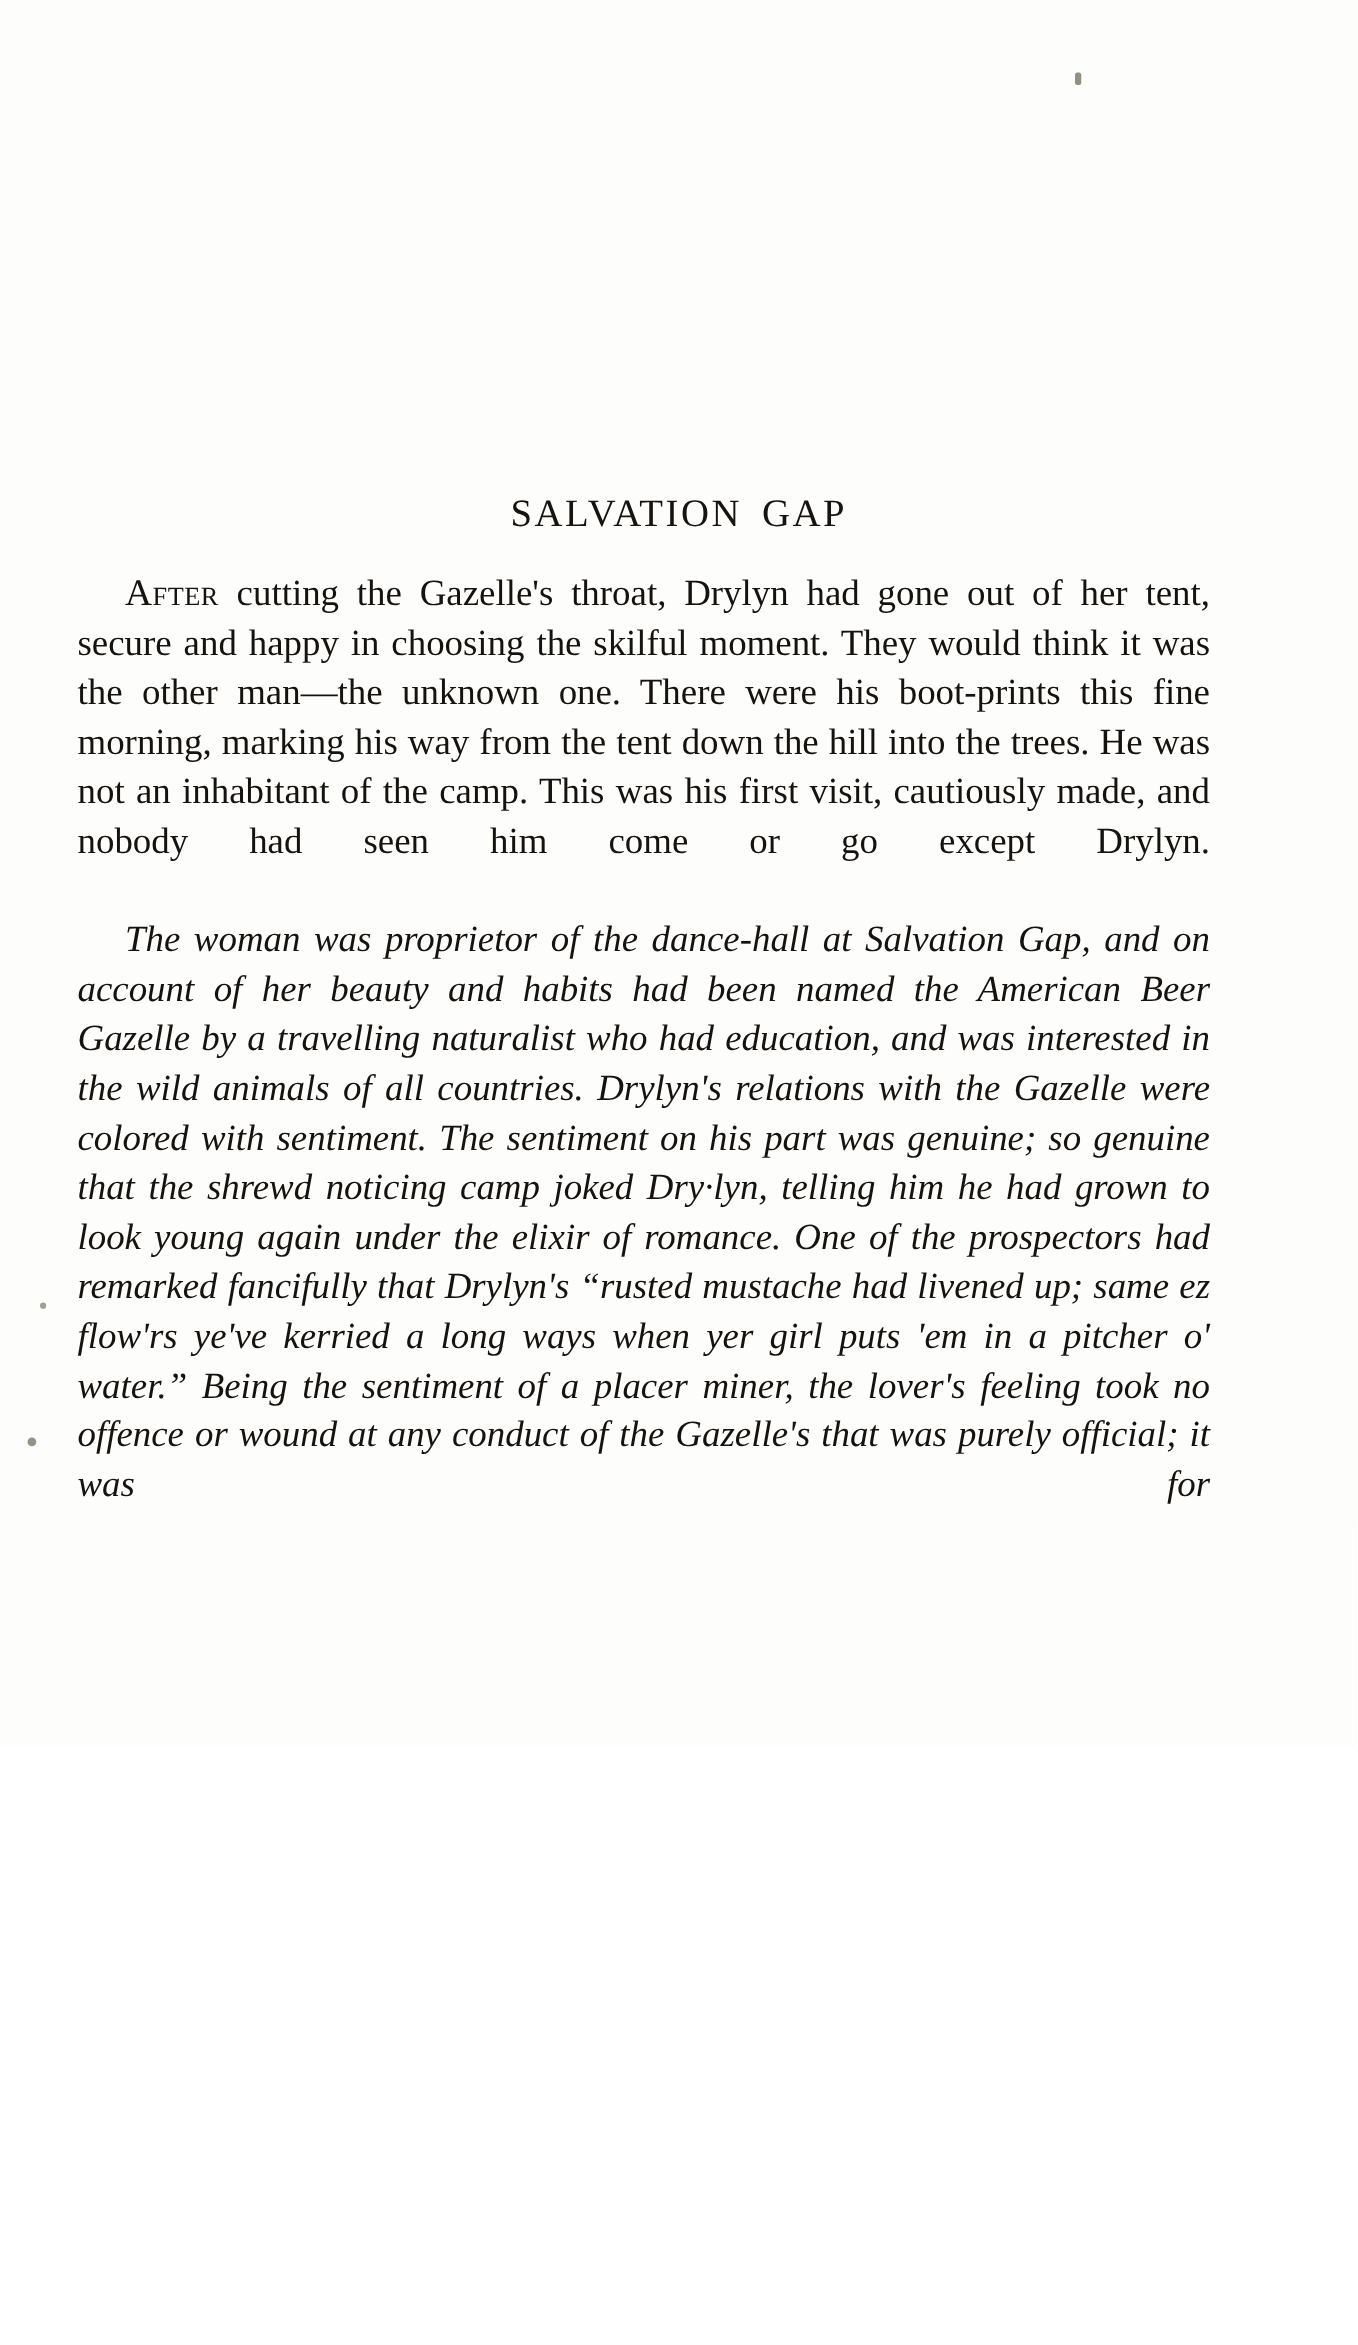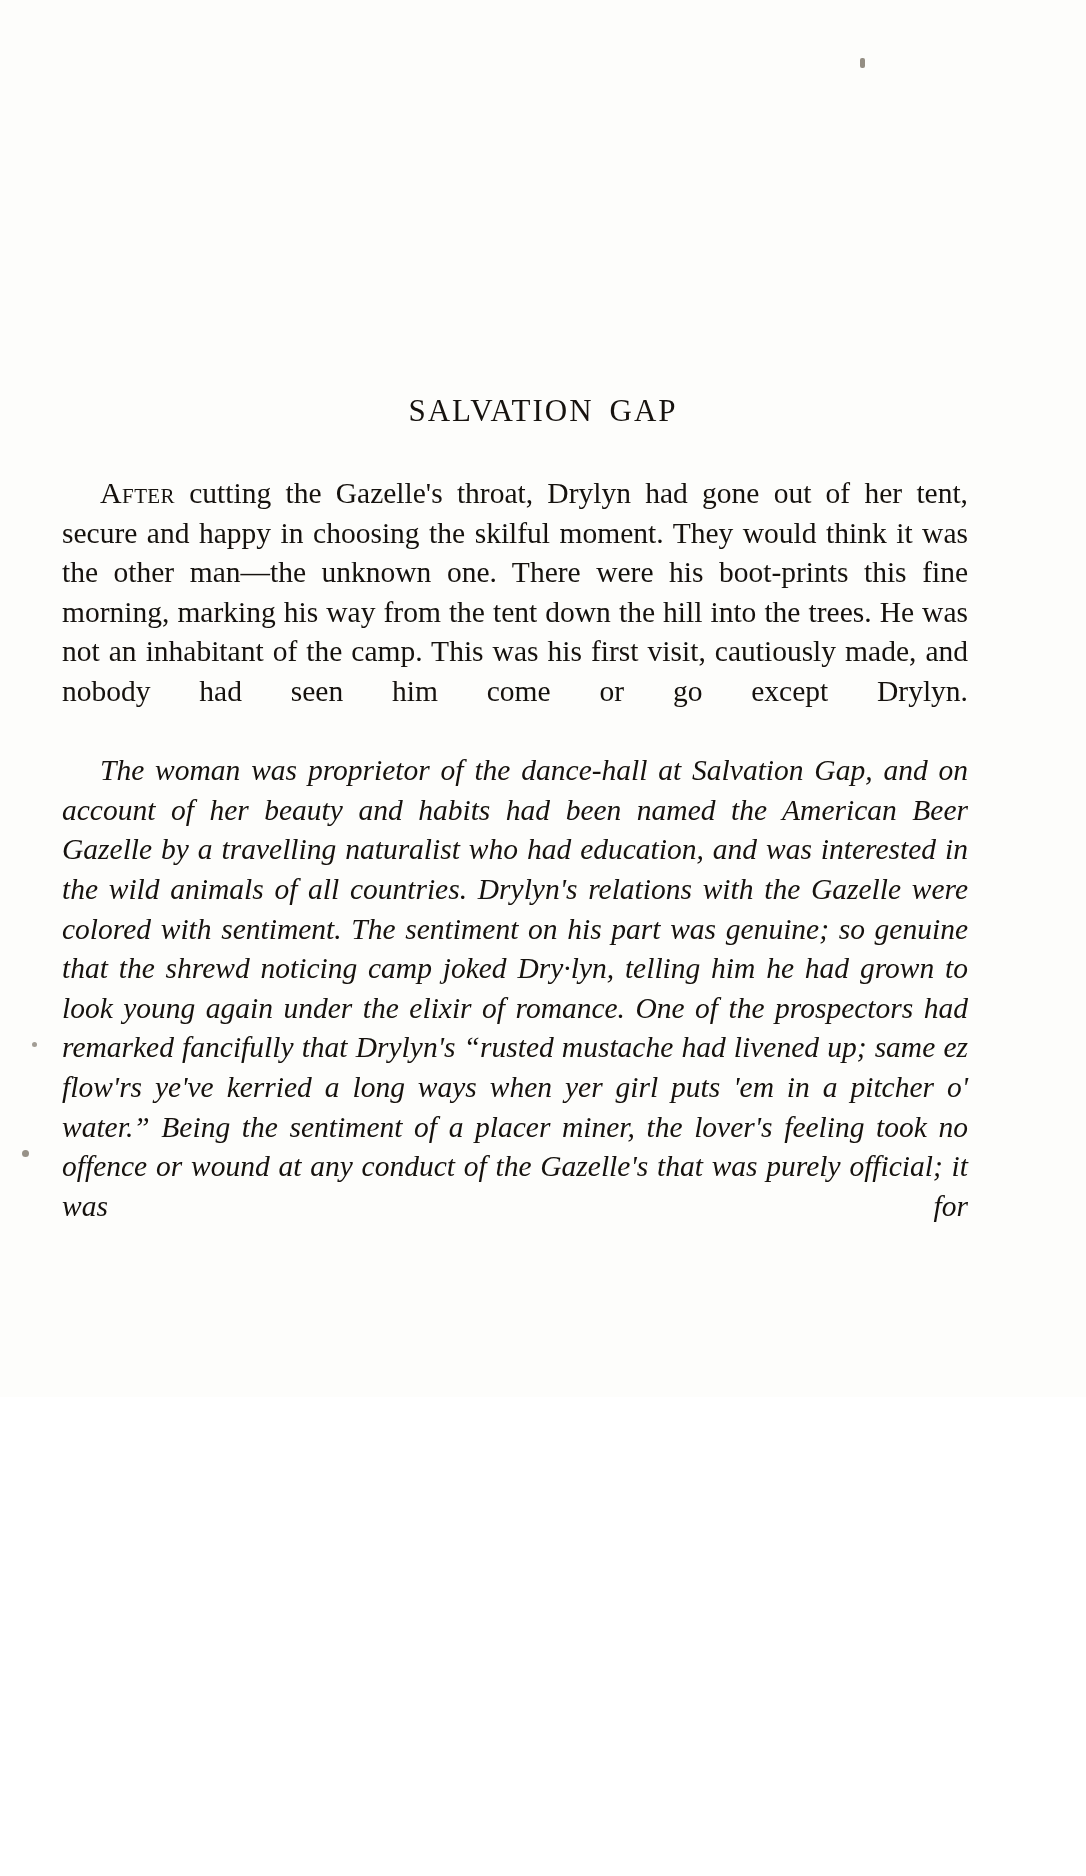--- a/index.html
+++ b/index.html
@@ -36,21 +36,21 @@
     font-size: 31px;
     letter-spacing: 2.0px;
     font-weight: normal;
     color: #17130f;
   }
   .title .gapword { margin-left: 16px; }
 
   .body-block {
     position: absolute;
     left: 62px;
-    top: 473px;
+    top: 455px;
     width: 906px;
     font-size: 29.5px;
     line-height: 39.6px;
     text-align: justify;
     text-justify: inter-word;
     color: #16120e;
   }
 
   p.para {
     margin: 0;

